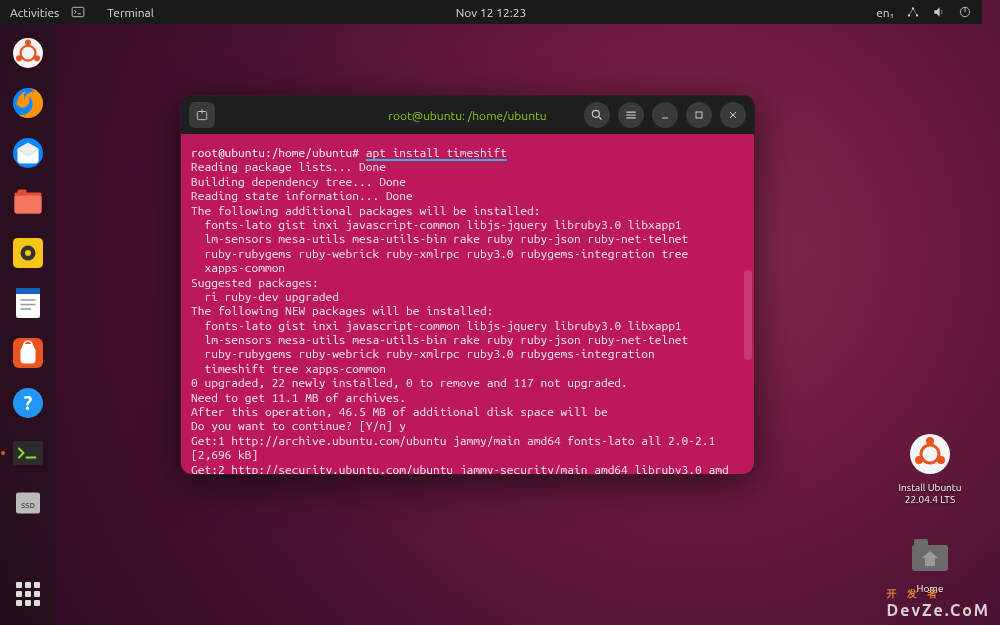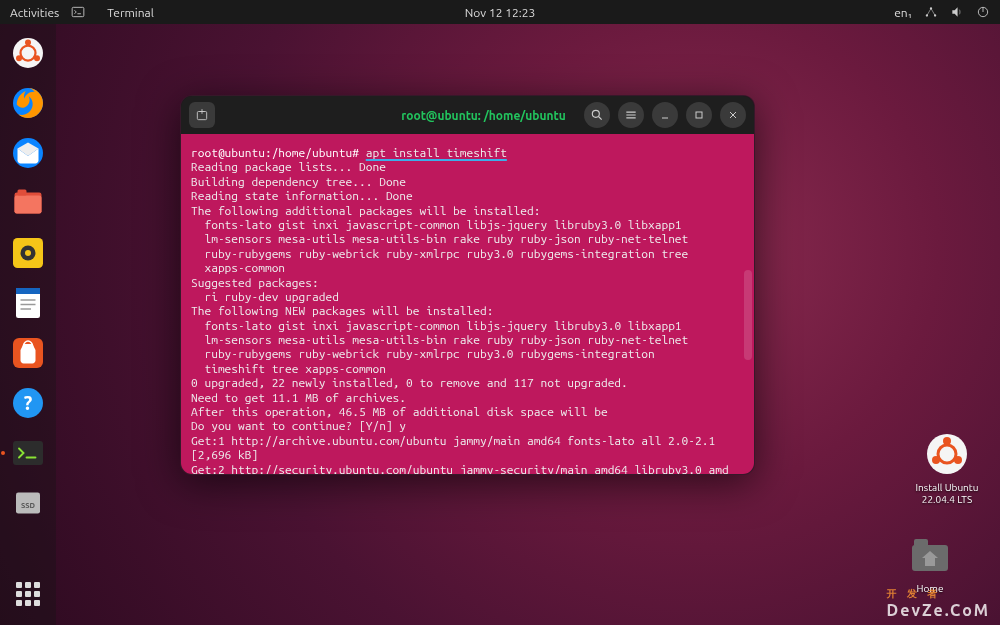--- a/index.html
+++ b/index.html
@@ -3,21 +3,21 @@
 <meta charset="utf-8">
 <style>
 * { margin: 0; padding: 0; box-sizing: border-box; }
 html, body { width: 1000px; height: 625px; overflow: hidden; font-family: Ubuntu, "Segoe UI", sans-serif; }
 body {
   background: radial-gradient(circle at 70% 40%, #8a2a4f 0%, #6b1a3e 30%, #4a1232 60%, #2d0a20 100%);
   position: relative;
 }
 
 .topbar {
-  position: absolute; top: 0; left: 0; right: 0; height: 24px;
+  position: absolute; top: 0; left: 0; right: 18px; height: 24px;
   background: #1a1a1a; color: #ddd; font-size: 12px;
   display: flex; align-items: center; padding: 0 10px;
 }
 .topbar .center { position: absolute; left: 50%; transform: translateX(-50%); }
 .topbar .right { margin-left: auto; display: flex; gap: 12px; align-items: center; }
 .topbar-item { cursor: default; }
 .topbar .term-ind { display:flex; align-items:center; gap:22px; margin-left:12px; }
 .topbar .term-ind svg { width:14px; height:14px; }
 
 
@@ -32,38 +32,38 @@
 .dock-spacer { flex: 1; }
 .apps-btn { width:42px; height:42px; display:flex; align-items:center; justify-content:center; cursor:pointer; margin-bottom:10px;}
 .apps-grid { width:24px; height:24px; display:grid; grid-template-columns:repeat(3,1fr); grid-template-rows:repeat(3,1fr); gap:3px; }
 .apps-grid span { background:#ddd; border-radius:1px; }
 
 
 .desktop-icon { position:absolute; width:80px; display:flex; flex-direction:column; align-items:center; gap:4px; cursor:pointer; }
 .desktop-icon .label { color:#fff; font-size:10px; text-align:center; text-shadow:0 1px 2px rgba(0,0,0,0.8); line-height:1.2; }
 .desktop-icon svg { width:48px; height:48px; }
 .home-folder { right: 30px; bottom: 30px; }
-.install-ubuntu { right: 13px; top: 430px; }
+.install-ubuntu { right: 30px; top: 430px; }
 
 
 .watermark { position:absolute; right:10px; bottom:6px; color:#fff; font-size:16px; font-weight:bold; opacity:0.8; letter-spacing:2px; }
 .watermark .cn { color:#ff9933; font-size:10px; letter-spacing:4px; display:block; }
 
 
 .win {
   position: absolute; left: 180px; top: 95px; width: 575px; height: 380px;
   background: #2b0a1d; border-radius: 12px; overflow: hidden;
   box-shadow: 0 8px 40px rgba(0,0,0,0.6);
   border: 1px solid rgba(255,255,255,0.06);
 }
 .win-header {
   height: 38px; background: #1e1e1e; display:flex; align-items:center; padding:0 8px; gap:6px;
   position:relative;
 }
-.win-title { position:absolute; left:50%; transform:translateX(-50%); color:#22c55e; font-size:12px; font-weight:700;margin-left:16px; }
+.win-title { position:absolute; left:50%; transform:translateX(-50%); color:#84cc16; font-size:12px; font-weight:400; }
 .hdr-btn { width:26px; height:26px; border-radius:50%; background:#3a3a3a; display:flex; align-items:center; justify-content:center; cursor:pointer; color:#ccc; font-size:13px; }
 .hdr-btn.square { border-radius:6px; }
 .hdr-right { margin-left:auto; display:flex; gap:8px; }
 .win-body {
   height: calc(100% - 38px); overflow:hidden;
   padding: 12px 10px; color:#eee; font-family: "Ubuntu Mono", Consolas, monospace;
   font-size: 12px; line-height: 1.2; background:#be185d;
   position:relative;
 }
 .win-body .scrollbar { position:absolute; right:2px; top:40%; width:8px; height:90px; background:rgba(255,255,255,0.15); border-radius:4px; }

